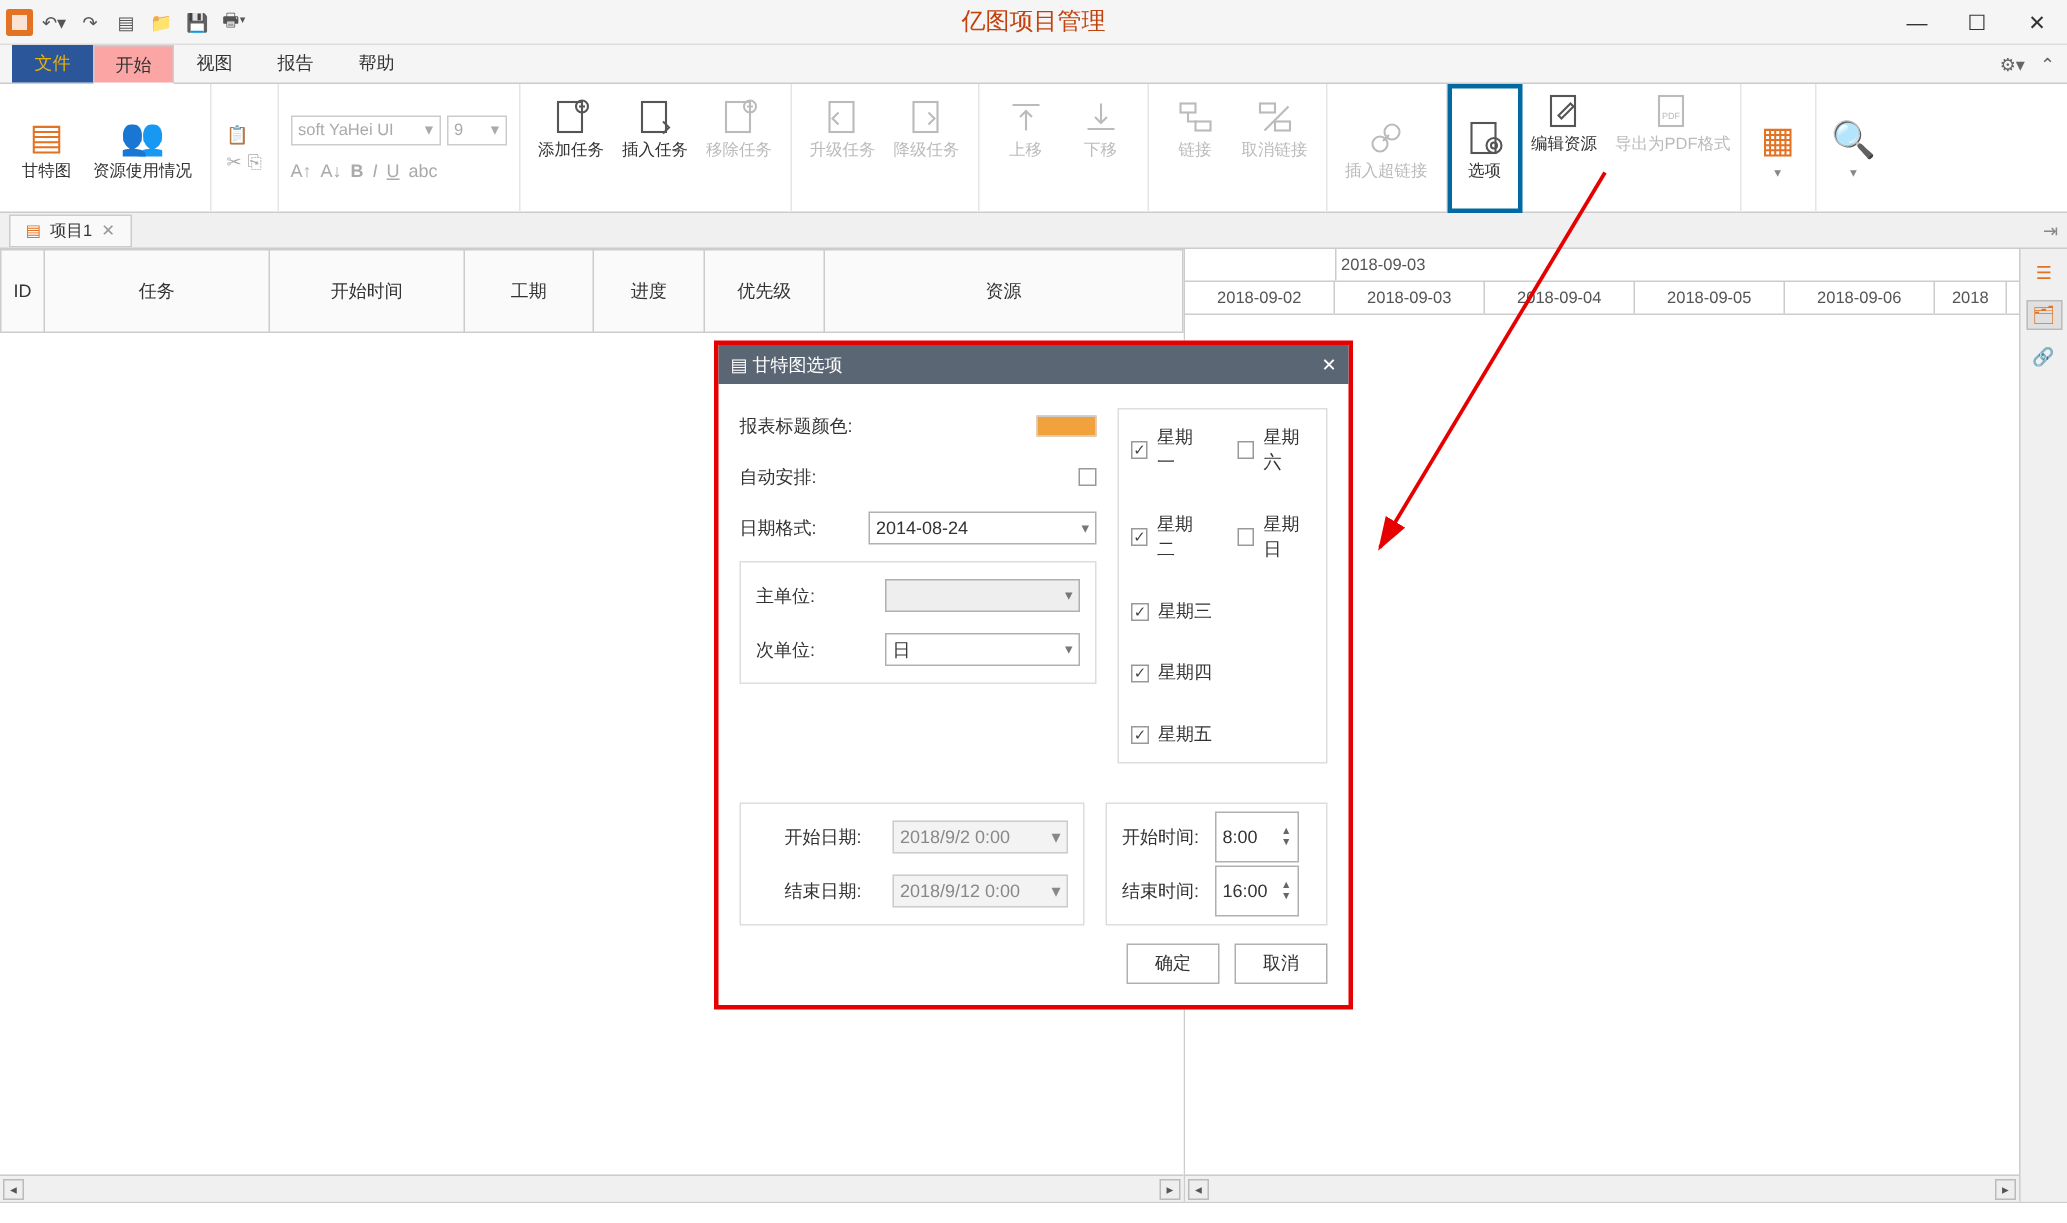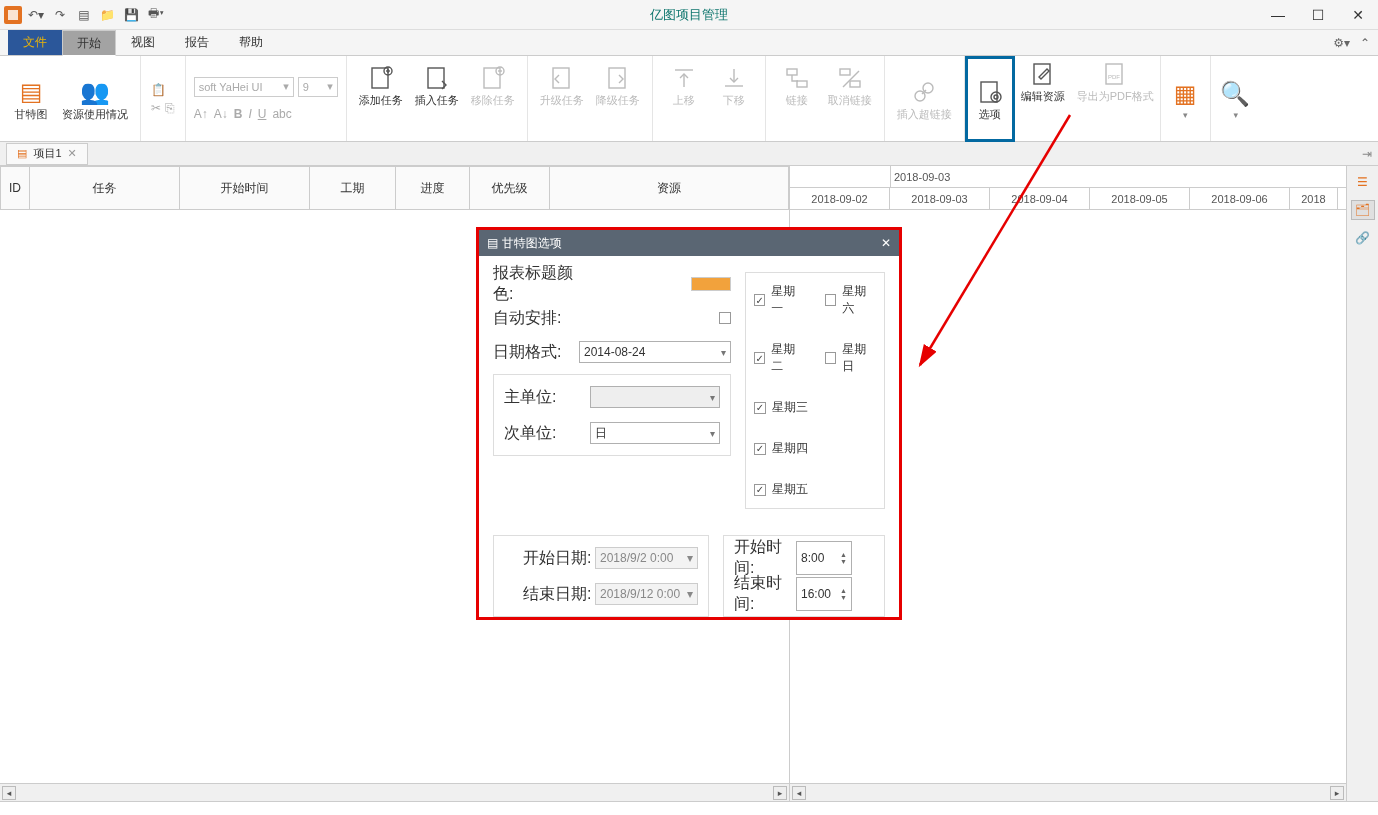--- a/index.html
+++ b/index.html
@@ -3,29 +3,29 @@
 <meta charset="utf-8">
 <style>
 * { box-sizing: border-box; margin: 0; padding: 0; font-family: "Microsoft YaHei", sans-serif; }
 body { width: 1378px; height: 815px; background: #fff; font-size: 12px; color: #333; overflow: hidden; position: relative; }
 
 
 .titlebar { height: 30px; background: #f5f5f5; border-bottom: 1px solid #ddd; display: flex; align-items: center; position: relative; }
 .qat { display: flex; align-items: center; gap: 4px; padding-left: 4px; }
 .qat-btn { width: 20px; height: 20px; display: flex; align-items: center; justify-content: center; cursor: pointer; color: #555; }
 .app-icon { width: 18px; height: 18px; background: #e37222; border-radius: 2px; display:flex; align-items:center; justify-content:center; }
-.titlebar-title { position: absolute; left: 50%; transform: translateX(-50%); font-size: 13px; color: #0f766e; }
+.titlebar-title { position: absolute; left: 50%; transform: translateX(-50%); font-size: 16px; color: #c2410c; }
 .win-controls { position: absolute; right: 0; display: flex; }
 .win-btn { width: 40px; height: 30px; display: flex; align-items: center; justify-content: center; cursor: pointer; font-size: 14px; }
 
 
 .menubar { height: 26px; background: #f5f5f5; border-bottom: 1px solid #ccc; display: flex; align-items: stretch; padding-left: 8px; position: relative; }
 .menu-tab { padding: 0 14px; display: flex; align-items: center; cursor: pointer; font-size: 12px; border: 1px solid transparent; }
 .menu-tab.file { background: #2b579a; color: #eab308; }
-.menu-tab.active { background: #a3a3a3; border: 1px solid #ccc; border-bottom: 1px solid #fff; margin-bottom:-1px; }
+.menu-tab.active { background: #fca5a5; border: 1px solid #ccc; border-bottom: 1px solid #fff; margin-bottom:-1px; }
 .menubar-right { position: absolute; right: 8px; display: flex; gap: 10px; align-items: center; height: 100%; color: #666; }
 
 
 .ribbon { height: 86px; background: #fff; border-bottom: 1px solid #ccc; display: flex; }
 .rgroup { border-right: 1px solid #e5e5e5; display: flex; flex-direction: column; align-items: center; justify-content: center; padding: 4px 6px; }
 .rgroup.large { flex-direction: row; align-items: flex-start; }
 .rbtn { display: flex; flex-direction: column; align-items: center; justify-content: center; cursor: pointer; padding: 2px 6px; text-align: center; min-width: 50px; }
 .rbtn .ic { font-size: 24px; height: 32px; display:flex; align-items:center; justify-content:center; color: #555; }
 .rbtn .lb { font-size: 11px; color: #333; line-height: 1.2; white-space: nowrap; }
 .rbtn.disabled .lb, .rbtn.disabled .ic { color: #bbb; }
@@ -38,21 +38,21 @@
 
 
 .doctabs { height: 24px; background: #f0f0f0; border-bottom: 1px solid #ccc; display: flex; align-items:center; position: relative; }
 .doctab { height: 22px; padding: 0 10px; border: 1px solid #ccc; background: #f9f9f9; display: flex; align-items: center; gap: 6px; font-size: 11px; margin-left: 6px; }
 .doctab .x { color: #999; }
 .doctabs .pin { position:absolute; right:6px; color:#888; }
 
 
 .workspace { display: flex; height: 636px; border-bottom:1px solid #ccc; }
 .left-pane { width: 790px; display: flex; flex-direction: column; border-right: 1px solid #ccc; }
-.table-head { display: flex; height: 44px; }
+.table-head { display: flex; height: 56px; }
 .th { border: 1px solid #ccc; border-left: none; display: flex; align-items: center; justify-content: center; font-size: 12px; background: #fafafa; }
 .th:first-child { border-left: 1px solid #ccc; }
 .table-body { flex: 1; background: #fff; }
 .hscroll { height: 18px; border-top: 1px solid #ccc; background: #f0f0f0; display:flex; align-items:center; justify-content:space-between; padding:0 2px; }
 .arrow-btn { width:14px; height:14px; border:1px solid #bbb; background:#eee; display:flex; align-items:center; justify-content:center; font-size:9px; color:#555; }
 
 .right-pane { flex: 1; display: flex; flex-direction: column; }
 .timeline-head1 { height: 22px; border-bottom: 1px solid #ccc; padding-left: 100px; font-size:11px; color:#555; display:flex; align-items:center; position: relative; }
 .timeline-head1 .tick { position:absolute; border-left:1px solid #ccc; padding-left:3px; height:100%; display:flex; align-items:center; }
 .timeline-head2 { height: 22px; border-bottom: 1px solid #ccc; display: flex; }
@@ -65,21 +65,21 @@
 .sidetool div.active { background:#e0e0e0; border:1px solid #bbb; }
 
 
 .overlay { position: absolute; left: 476px; top: 227px; width: 426px; border: 3px solid #e60000; background: #fff; z-index: 50; }
 .dlg-title { height: 26px; background: #5a6673; color:#fff; display:flex; align-items:center; padding-left:8px; font-size:12px; position:relative; }
 .dlg-title .x { position:absolute; right:8px; cursor:pointer; }
 .dlg-body { padding: 16px 14px; display:flex; gap:14px; }
 .dlg-left { flex: 1; display:flex; flex-direction:column; gap:10px; }
 .dlg-right { width: 140px; }
 .field-row { display:flex; align-items:center; height:24px; }
-.field-row label { width: 86px; font-size:16px; }
+.field-row label { width: 86px; font-size:12px; }
 .color-swatch { width:40px; height:14px; background:#f2a23c; border:1px solid #ccc; }
 .chk { width:12px; height:12px; border:1px solid #999; }
 .combo { flex:1; height:22px; border:1px solid #b0b0b0; background:#fff; display:flex; align-items:center; justify-content:space-between; padding:0 4px; font-size:12px; }
 .combo .dd { color:#777; font-size:10px; }
 .fieldset { border:1px solid #ddd; padding:10px; display:flex; flex-direction:column; gap:12px; }
 .wk-row { display:flex; gap:20px; margin-bottom: 12px; }
 .wk-item { display:flex; align-items:center; gap:6px; font-size:12px; }
 .wk-item .box { width:12px; height:12px; border:1px solid #999; display:flex; align-items:center; justify-content:center; font-size:10px; color:#444; }
 .dlg-dates { display:flex; gap:14px; margin-top: 10px; }
 .dlg-footer { display:flex; justify-content:flex-end; gap:10px; padding: 0 14px 14px; }
@@ -494,21 +494,21 @@
           </div>
       </div>
       <div class="field-row">
         <label style="width:72px;">结束日期:</label>
         <div class="input-dis">
             <span>2018/9/12 0:00</span>
             <span class="dd">▾</span>
           </div>
       </div>
     </div>
-    <div class="fieldset" style="width:162px;">
+    <div class="fieldset" style="width:148px;">
       <div class="field-row">
         <label style="width:62px;">开始时间:</label>
         <div class="spin">
             <span>8:00</span>
             <span class="arrows">
               <span>▲</span>
               <span>▼</span>
             </span>
           </div>
       </div>
@@ -518,13 +518,17 @@
             <span>16:00</span>
             <span class="arrows">
               <span>▲</span>
               <span>▼</span>
             </span>
           </div>
       </div>
     </div>
   </div>
 
+  <div class="dlg-footer" style="margin-top:12px;">
+    <div class="btn">确定</div>
+    <div class="btn">取消</div>
+  </div>
 </div>
 
 </body></html>

